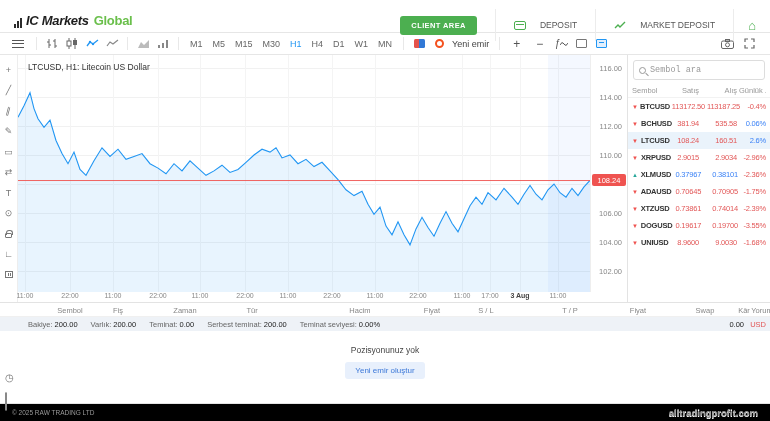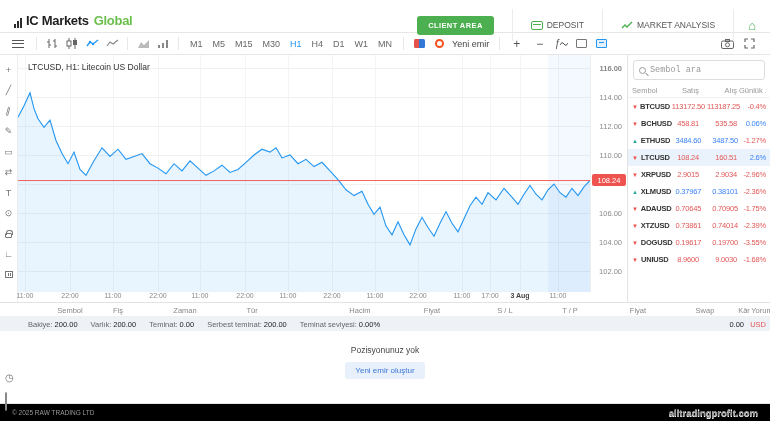--- a/index.html
+++ b/index.html
@@ -5,25 +5,25 @@
   * { box-sizing: border-box; margin: 0; padding: 0; }
   html,body { width:770px; height:421px; overflow:hidden; }
   body { font-family:"Liberation Sans", sans-serif; background:#fff; color:#333; position:relative; }
 
   
   .hdr { height:33px; display:flex; align-items:center; border-bottom:1px solid #e6e6e6; background:#fff; }
   .logo { display:flex; align-items:flex-end; gap:1px; margin-left:14px; }
   .logo .bars { display:flex; align-items:flex-end; gap:1px; margin-right:3px; }
   .logo .bars i { display:block; width:2px; background:#2b2b2b; }
   .logo .b1{height:4px}.logo .b2{height:7px}.logo .b3{height:10px}
-  .logo .t1 { font-size:13px; font-weight:bold; color:#1e1e1e; letter-spacing:-.3px; }
+  .logo .t1 { font-size:13px; font-weight:bold; color:#1e1e1e; letter-spacing:-.3px;font-style:italic; }
   .logo .t2 { font-size:13px; font-weight:bold; color:#6abf4b; margin-left:4px; letter-spacing:-.3px;margin-top:8px; }
   .hdr-right { margin-left:auto; display:flex; align-items:center; height:100%;margin-top:18px; }
   .hsep { width:1px; height:100%; background:#ececec; }
-  .hbtn { display:flex; align-items:center; gap:4px; padding:0 18px; height:100%; font-size:8.5px; color:#555; cursor:pointer; }
+  .hbtn { display:flex; align-items:center; gap:14px; padding:0 18px; height:100%; font-size:8.5px; color:#555; cursor:pointer; }
   .client-btn { background:#4caf50; color:#fff; font-size:7.5px; font-weight:bold; letter-spacing:.4px; border:none; border-radius:3px; padding:5px 11px; margin:0 18px; }
   .card-ic { width:12px; height:9px; border:1px solid #4caf50; border-radius:2px; position:relative; }
   .card-ic:before { content:""; position:absolute; left:1px; right:1px; top:2px; height:1.5px; background:#4caf50; }
   .home-ic { color:#4caf50; font-size:13px; padding:0 14px; line-height:1; cursor:pointer; }
 
   
   .tbar { height:22px; display:flex; align-items:center; border-bottom:1px solid #e6e6e6; font-size:9px; color:#666; gap:2px; padding:0 6px; }
   .burger { width:12px; height:8px; border-top:1.5px solid #555; border-bottom:1.5px solid #555; position:relative; margin:0 6px; cursor:pointer; }
   .burger:before { content:""; position:absolute; left:0; right:0; top:2.2px; height:1.5px; background:#555; }
   .tsep { width:1px; height:13px; background:#e8e8e8; margin:0 4px; }
@@ -123,21 +123,21 @@
     <div class="hsep"></div>
     <div class="hbtn">
       <span class="card-ic"></span>
       <span>DEPOSIT</span>
     </div>
     <div class="hsep"></div>
     <div class="hbtn">
       <svg width="12" height="9" viewBox="0 0 12 9">
           <polyline points="1,7 4,4 6,6 11,1" fill="none" stroke="#4caf50" stroke-width="1.4"></polyline>
         </svg>
-      <span>MARKET ANALYSIS</span>
+      <span>MARKET DEPOSIT</span>
     </div>
     <div class="hsep"></div>
     <span class="home-ic">⌂</span>
   </div>
 </div>
 
 <div class="tbar">
   <div class="burger"></div>
   <div class="tsep"></div>
   <div class="tico">
@@ -293,21 +293,21 @@
         <line x1="472" y1="0" x2="472" y2="237" stroke="#f4f4f4" stroke-width="1" shape-rendering="crispEdges"></line>
         <line x1="502" y1="0" x2="502" y2="237" stroke="#f4f4f4" stroke-width="1" shape-rendering="crispEdges"></line>
         <line x1="540" y1="0" x2="540" y2="237" stroke="#f4f4f4" stroke-width="1" shape-rendering="crispEdges"></line>
         <rect x="530" y="0" width="42" height="237" fill="rgba(41,121,255,0.05)"></rect>
         <path d="M0,237 L0,62.3 L6,50.7 L12,37.7 L16,53.6 L20,63.8 L26,72.4 L32,65.2 L38,85.5 L44,98.6 L50,108.7 L56,97.1 L62,114.5 L68,120.3 L76,105.8 L84,92.8 L92,101.4 L100,94.2 L108,104.3 L116,101.4 L124,98.6 L132,108.7 L140,113.1 L148,118.8 L156,108.7 L164,115.9 L172,105.8 L180,113.1 L188,120.3 L196,115.9 L204,110.2 L212,117.4 L220,114.5 L228,107.3 L236,100.0 L244,94.2 L252,97.1 L258,92.8 L264,102.9 L272,100.0 L280,108.7 L288,104.3 L296,111.6 L304,107.3 L312,115.9 L320,124.7 L328,134.8 L336,140.6 L344,136.3 L350,149.3 L356,159.4 L362,152.2 L368,171.1 L374,179.8 L380,166.7 L386,179.8 L392,189.9 L398,173.9 L404,162.3 L410,172.5 L416,181.2 L422,168.2 L428,156.6 L434,168.2 L440,176.8 L446,163.8 L452,150.8 L458,142.1 L464,149.3 L470,137.7 L478,144.9 L486,133.3 L494,142.1 L500,149.3 L506,139.2 L512,130.4 L518,139.2 L524,144.9 L530,134.8 L536,129.0 L542,137.7 L548,142.1 L554,133.3 L560,140.6 L566,131.9 L572,125.5 L572,237 Z" fill="rgba(33,150,243,0.10)"></path>
         <polyline points="0,62.3 6,50.7 12,37.7 16,53.6 20,63.8 26,72.4 32,65.2 38,85.5 44,98.6 50,108.7 56,97.1 62,114.5 68,120.3 76,105.8 84,92.8 92,101.4 100,94.2 108,104.3 116,101.4 124,98.6 132,108.7 140,113.1 148,118.8 156,108.7 164,115.9 172,105.8 180,113.1 188,120.3 196,115.9 204,110.2 212,117.4 220,114.5 228,107.3 236,100.0 244,94.2 252,97.1 258,92.8 264,102.9 272,100.0 280,108.7 288,104.3 296,111.6 304,107.3 312,115.9 320,124.7 328,134.8 336,140.6 344,136.3 350,149.3 356,159.4 362,152.2 368,171.1 374,179.8 380,166.7 386,179.8 392,189.9 398,173.9 404,162.3 410,172.5 416,181.2 422,168.2 428,156.6 434,168.2 440,176.8 446,163.8 452,150.8 458,142.1 464,149.3 470,137.7 478,144.9 486,133.3 494,142.1 500,149.3 506,139.2 512,130.4 518,139.2 524,144.9 530,134.8 536,129.0 542,137.7 548,142.1 554,133.3 560,140.6 566,131.9 572,125.5" fill="none" stroke="#2196f3" stroke-width="1.1"></polyline>
         <line x1="0" y1="125.52000000000007" x2="572" y2="125.52000000000007" stroke="#ef5350" stroke-width="0.9"></line>
       </svg>
     <div class="yaxis" id="yaxis">
       <div class="ytag" id="ytag" style="top: 119px;">108.24</div>
-    <span style="top: 9px; font-weight: bold;">116.00</span>
+    <span style="top: 9px;">116.00</span>
         <span style="top: 38px;">114.00</span>
         <span style="top: 67px;">112.00</span>
         <span style="top: 96px;">110.00</span>
         <span style="top: 154px;">106.00</span>
         <span style="top: 183px;">104.00</span>
         <span style="top: 212px;">102.00</span>
       </div>
     <div class="xaxis" id="xaxis">
         <span style="left: 7px;">11:00</span>
         <span style="left: 52px;">22:00</span>
@@ -341,30 +341,23 @@
         <div class="wl-row">
           <span class="c-arr arr-down">▼</span>
           <span class="c-sym">BTCUSD</span>
           <span class="c-bid red">113172.50</span>
           <span class="c-ask red">113187.25</span>
           <span class="c-day red">-0.4%</span>
         </div>
         <div class="wl-row">
           <span class="c-arr arr-down">▼</span>
           <span class="c-sym">BCHUSD</span>
-          <span class="c-bid red">458.81</span>
+          <span class="c-bid red">381.94</span>
           <span class="c-ask red">535.58</span>
           <span class="c-day blue">0.06%</span>
-        </div>
-        <div class="wl-row">
-          <span class="c-arr arr-up">▲</span>
-          <span class="c-sym">ETHUSD</span>
-          <span class="c-bid blue">3484.60</span>
-          <span class="c-ask blue">3487.50</span>
-          <span class="c-day red">-1.27%</span>
         </div>
         <div class="wl-row sel">
           <span class="c-arr arr-down">▼</span>
           <span class="c-sym">LTCUSD</span>
           <span class="c-bid red">108.24</span>
           <span class="c-ask red">160.51</span>
           <span class="c-day blue">2.6%</span>
         </div>
         <div class="wl-row">
           <span class="c-arr arr-down">▼</span>
@@ -413,21 +406,21 @@
 </div>
 
 <div class="bottom">
   <div class="poshead" id="poshead">
       <span style="left: 70px;">Sembol</span>
       <span style="left: 118px;">Fiş</span>
       <span style="left: 185px;">Zaman</span>
       <span style="left: 252px;">Tür</span>
       <span style="left: 360px;">Hacim</span>
       <span style="left: 432px;">Fiyat</span>
-      <span style="left: 505px;">S / L</span>
+      <span style="left: 486px;">S / L</span>
       <span style="left: 570px;">T / P</span>
       <span style="left: 638px;">Fiyat</span>
       <span style="left: 705px;">Swap</span>
       <span style="left: 744px;">Kâr</span>
       <span style="left: 762px;">Yorum</span>
     </div>
   <div class="summary">
     <span id="sumitems" style="display:flex;gap:13px;">
         <span><span class="lab">Bakiye:</span><span class="val">200.00</span></span>
         <span><span class="lab">Varlık:</span><span class="val">200.00</span></span>

